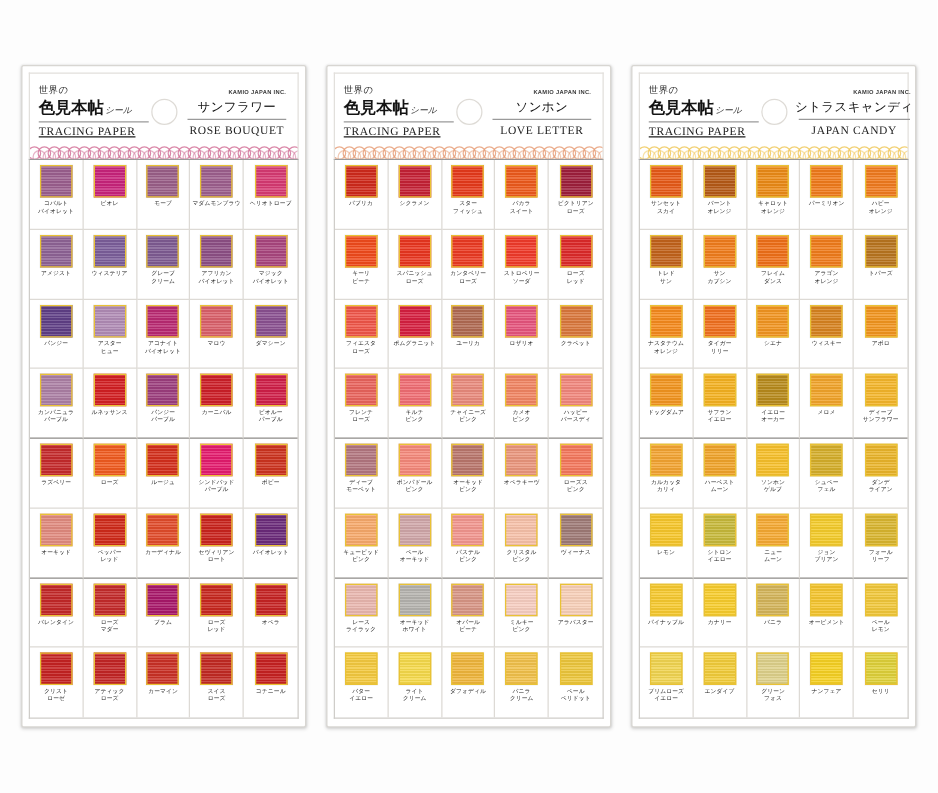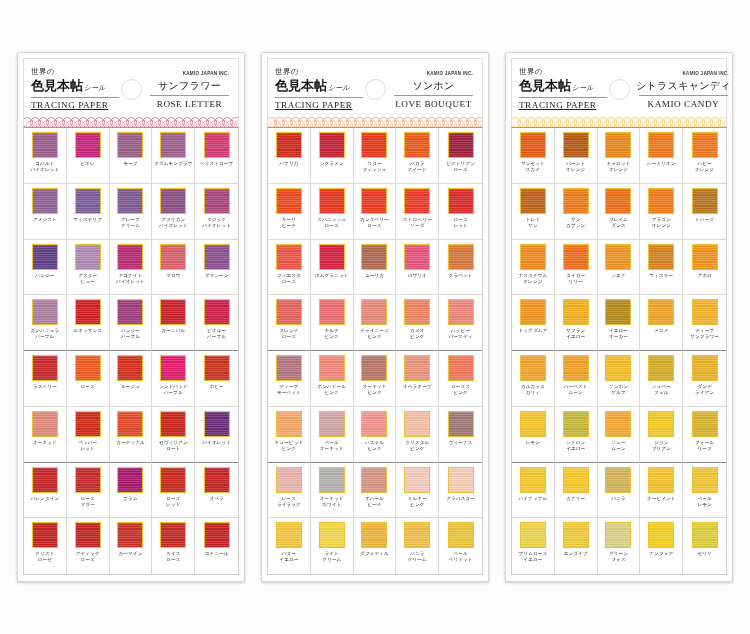--- a/index.html
+++ b/index.html
@@ -121,21 +121,21 @@
             <span class="s">シール</span>
           </div>
           <div class="rule"></div>
           <div class="tp">TRACING PAPER</div>
         </div>
         <div class="punch"></div>
         <div class="hdr-right">
           <div class="brand">KAMIO JAPAN INC.</div>
           <div class="series-jp">サンフラワー</div>
           <div class="series-rule"></div>
-          <div class="series-en">ROSE LETTER</div>
+          <div class="series-en">ROSE BOUQUET</div>
         </div>
       </div>
       <div class="band" style="color: rgb(212, 116, 154);">
         <i style="left:-2px"></i>
         <i style="left:2px;top:4px;opacity:.55"></i>
         <i style="left:6px"></i>
         <i style="left:10px;top:4px;opacity:.55"></i>
         <i style="left:14px"></i>
         <i style="left:18px;top:4px;opacity:.55"></i>
         <i style="left:22px"></i>
@@ -457,21 +457,21 @@
             <span class="s">シール</span>
           </div>
           <div class="rule"></div>
           <div class="tp">TRACING PAPER</div>
         </div>
         <div class="punch"></div>
         <div class="hdr-right">
           <div class="brand">KAMIO JAPAN INC.</div>
           <div class="series-jp">ソンホン</div>
           <div class="series-rule"></div>
-          <div class="series-en">LOVE BOUQUET</div>
+          <div class="series-en">LOVE LETTER</div>
         </div>
       </div>
       <div class="band" style="color: rgb(232, 160, 122);">
         <i style="left:-2px"></i>
         <i style="left:2px;top:4px;opacity:.55"></i>
         <i style="left:6px"></i>
         <i style="left:10px;top:4px;opacity:.55"></i>
         <i style="left:14px"></i>
         <i style="left:18px;top:4px;opacity:.55"></i>
         <i style="left:22px"></i>
@@ -806,21 +806,21 @@
             <span class="s">シール</span>
           </div>
           <div class="rule"></div>
           <div class="tp">TRACING PAPER</div>
         </div>
         <div class="punch"></div>
         <div class="hdr-right">
           <div class="brand">KAMIO JAPAN INC.</div>
           <div class="series-jp">シトラスキャンディ</div>
           <div class="series-rule"></div>
-          <div class="series-en">KAMIO CANDY</div>
+          <div class="series-en">JAPAN CANDY</div>
         </div>
       </div>
       <div class="band" style="color: rgb(240, 201, 94);">
         <i style="left:-2px"></i>
         <i style="left:2px;top:4px;opacity:.55"></i>
         <i style="left:6px"></i>
         <i style="left:10px;top:4px;opacity:.55"></i>
         <i style="left:14px"></i>
         <i style="left:18px;top:4px;opacity:.55"></i>
         <i style="left:22px"></i>

